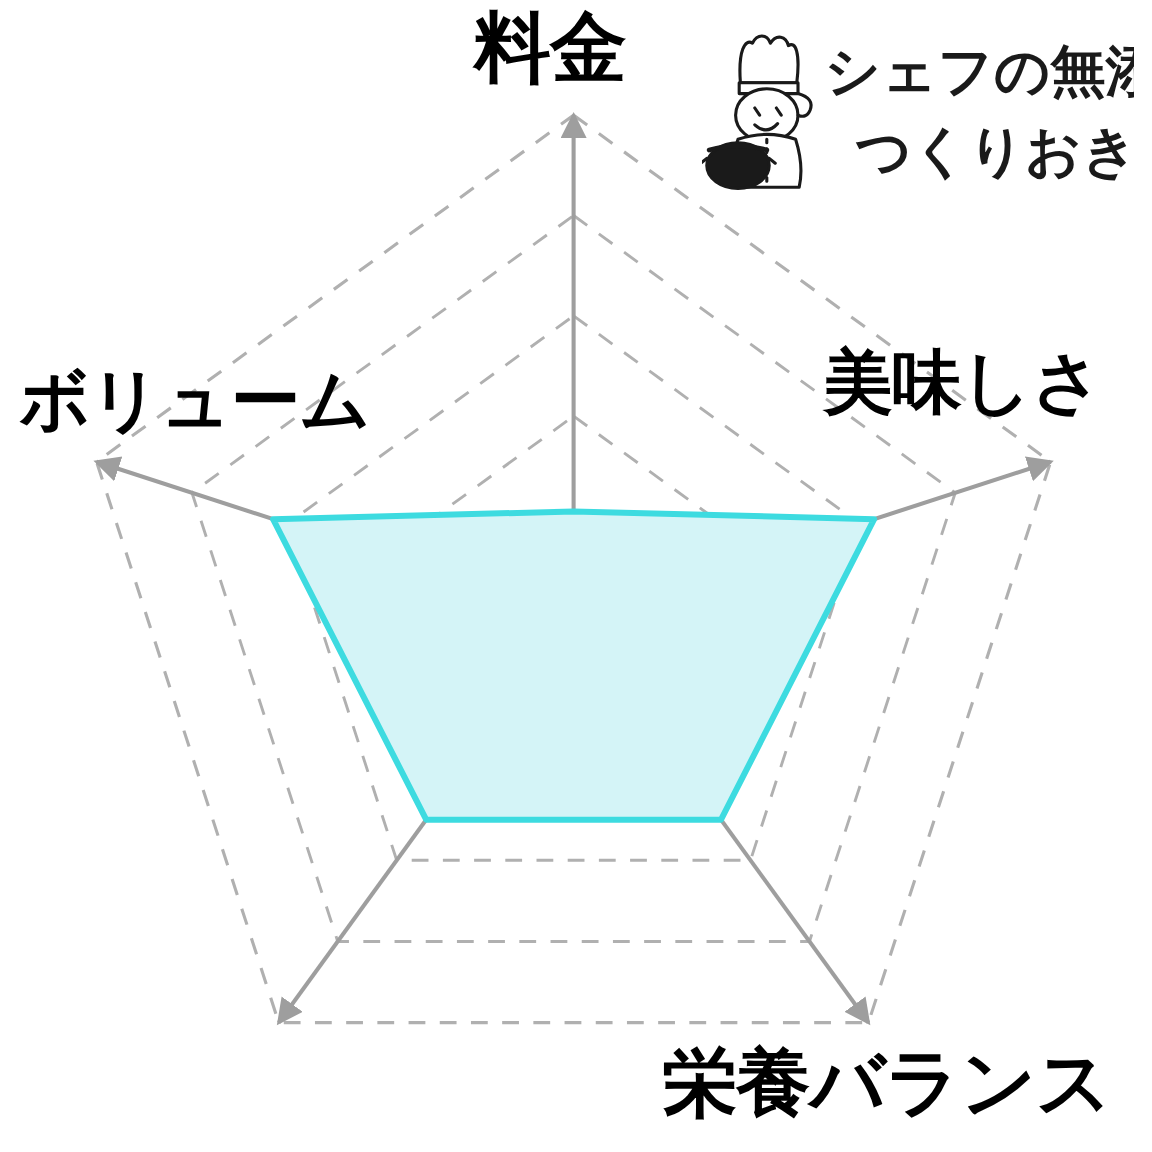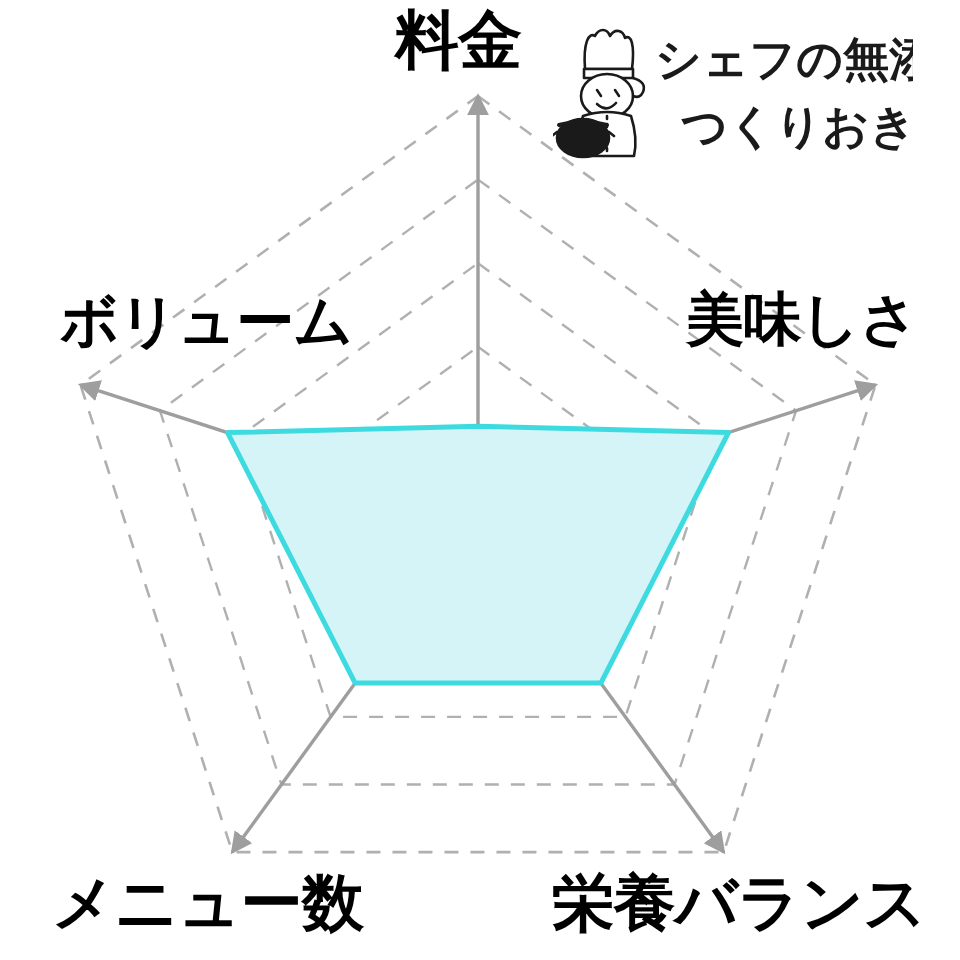--- a/index.html
+++ b/index.html
@@ -30,27 +30,27 @@
     position: absolute;
     font-family: "Liberation Sans", sans-serif;
     font-weight: bold;
     color: #000000;
     white-space: nowrap;
     line-height: 1;
     letter-spacing: -0.01em;
   }
   .lbl-price      { font-size: 64px; left: 395px; top: 8px; }
   .lbl-taste      { font-size: 58px; left: 686px; top: 290px; }
-  .lbl-volume     { font-size: 58px; left: 16px;  top: 292px; margin-left: 44px; }
+  .lbl-volume     { font-size: 58px; left: 16px;  top: 305px; }
   .lbl-menucount  { font-size: 62px; left: 52px;  top: 872px; }
   .lbl-nutrition  { font-size: 62px; left: 552px; top: 872px; }
 
   #brand-logo {
     position: absolute;
-    left: 553px;
+    left: 585px;
     top: 12px;
     width: 360px;
     height: 152px;
   }
   #brand-logo svg { display:block; width: 100%; height: 100%; }
   .logo-text {
     font-family: "Liberation Sans", sans-serif;
     font-weight: bold;
     fill: #1a1a1a;
   }
@@ -82,21 +82,20 @@
         <line x1="478" y1="514" x2="80.45837618862578" y2="384.83089635127203" stroke="#9e9e9e" stroke-width="3.4" marker-end="url(#arrowhead)"></line>
       </g>
     <g id="data-layer">
         <polygon points="478.00,426.22 728.45,432.62 600.85,683.08 355.15,683.08 227.55,432.62" fill="#d4f4f7" stroke="#3ddbe0" stroke-width="5" stroke-linejoin="round"></polygon>
       </g>
   </svg>
 
   <span class="axis-label lbl-price">料金</span>
   <span class="axis-label lbl-taste">美味しさ</span>
   <span class="axis-label lbl-volume">ボリューム</span>
-  <span class="axis-label lbl-menucount">メニュー数</span>
   <span class="axis-label lbl-nutrition">栄養バランス</span>
 
   <div id="brand-logo">
     <svg viewBox="0 0 360 152">
       <g stroke="#1a1a1a" stroke-width="2.6" fill="#ffffff" stroke-linecap="round" stroke-linejoin="round">
         <path d="M32 57 C30 30 36 20 42 24 C46 16 54 16 57 24 C62 16 70 18 72 26 C78 22 82 32 79 57 Z"></path>
         <path d="M31 57 L80 57 L80 66 L31 66 Z"></path>
         <ellipse cx="54" cy="84" rx="26" ry="22"></ellipse>
         <path d="M44 78 l4 6 M62 78 l4 6" fill="none"></path>
         <path d="M44 92 q10 9 19 -1" fill="none"></path>

